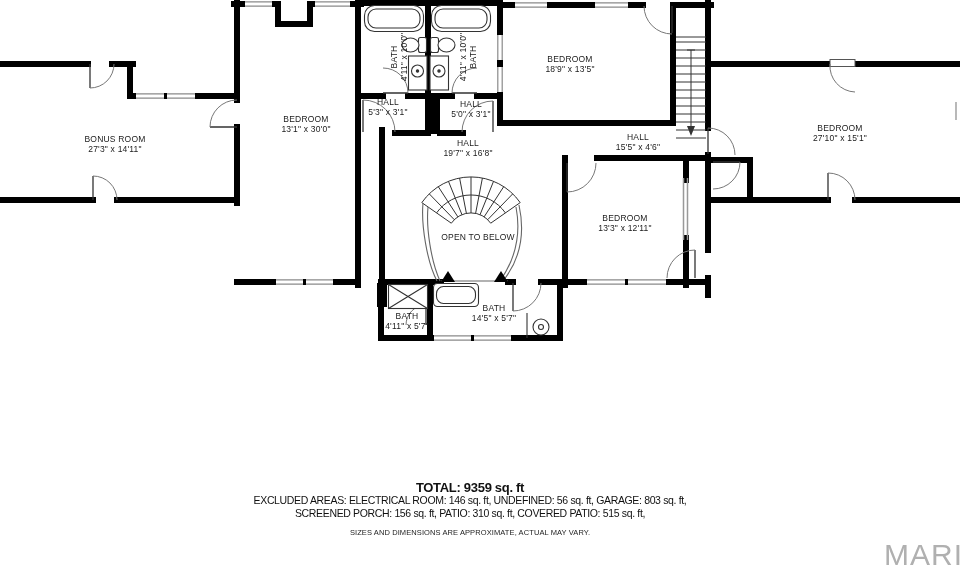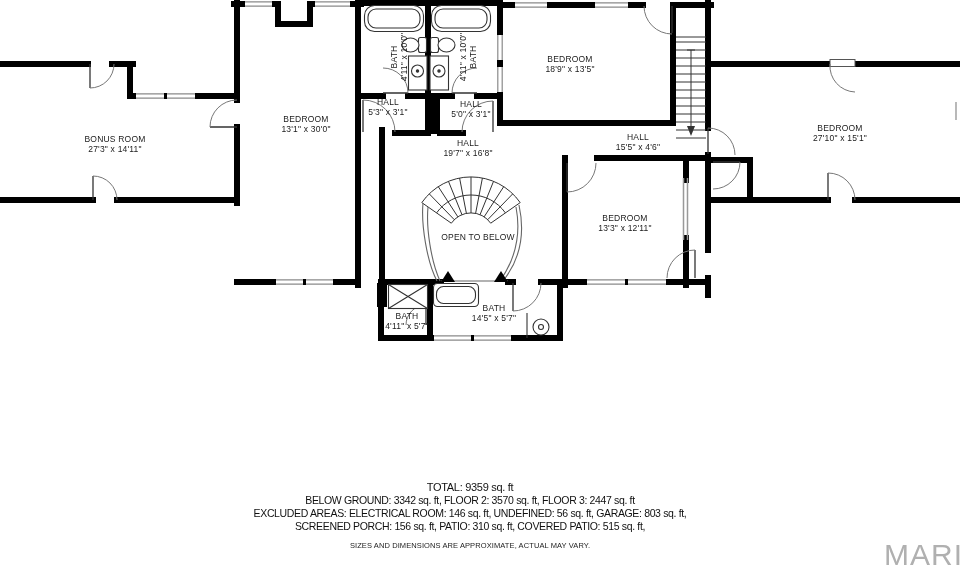--- a/index.html
+++ b/index.html
@@ -7,21 +7,21 @@
          font-family:"Liberation Sans",sans-serif;}
   #plan{position:absolute;left:0;top:0;width:960px;height:350px;}
   #plan svg{position:absolute;left:0;top:0;}
   .rlabel{position:absolute;transform:translate(-50%,-50%);text-align:center;
           font-size:8.5px;line-height:10px;letter-spacing:.2px;color:#1b1b1b;
           white-space:nowrap;}
   .rlabel .nm{display:block;}
   .rlabel .dm{display:block;}
   .rot{transform:translate(-50%,-50%) rotate(-90deg);}
   #summary{position:absolute;left:0;top:481px;width:940px;text-align:center;color:#111;}
-  #summary .total{font-size:11px;font-weight:normal;letter-spacing:-.3px;line-height:13px;}
+  #summary .total{font-size:13px;font-weight:bold;letter-spacing:-.3px;line-height:13px;}
   #summary .ln{font-size:10.5px;letter-spacing:-.35px;line-height:13px;}
   #disclaimer{margin-top:8px;font-size:7.5px;letter-spacing:.1px;color:#222;}
   #watermark{position:absolute;left:884px;top:538px;font-size:30px;color:#b0b0b0;
              letter-spacing:1px;white-space:nowrap;}
 </style>
 </head>
 <body>
 
 <div id="stage">
   <div id="plan">
@@ -214,20 +214,19 @@
       <span class="dm">4'11" x 5'7"</span>
     </div>
     <div class="rlabel" style="left:494px;top:313px">
       <span class="nm">BATH</span>
       <span class="dm">14'5" x 5'7"</span>
     </div>
   </div>
 
   <div id="summary">
     <div class="total">TOTAL: 9359 sq. ft</div>
-    <div class="ln">BELOW GROUND: 3342 sq. ft, FLOOR 2: 3570 sq. ft, FLOOR 3: 2447 sq. ft</div>
     <div class="ln">EXCLUDED AREAS: ELECTRICAL ROOM: 146 sq. ft, UNDEFINED: 56 sq. ft, GARAGE: 803 sq. ft,</div>
     <div class="ln">SCREENED PORCH: 156 sq. ft, PATIO: 310 sq. ft, COVERED PATIO: 515 sq. ft,</div>
     <div id="disclaimer">SIZES AND DIMENSIONS ARE APPROXIMATE, ACTUAL MAY VARY.</div>
   </div>
 
   <div id="watermark">MARI</div>
 </div>
 
 </body></html>

